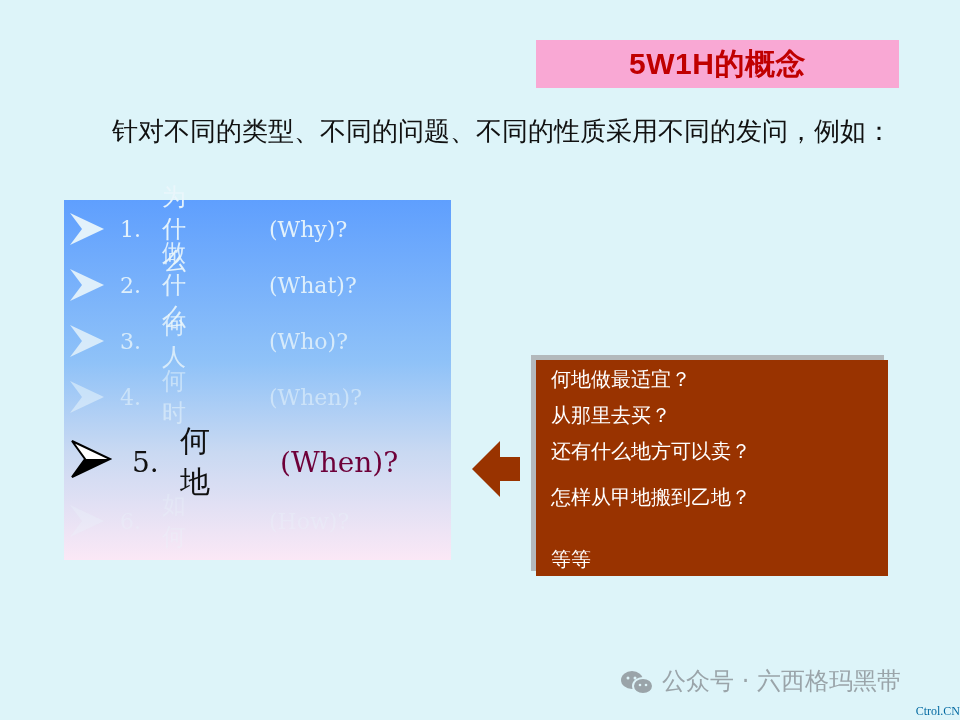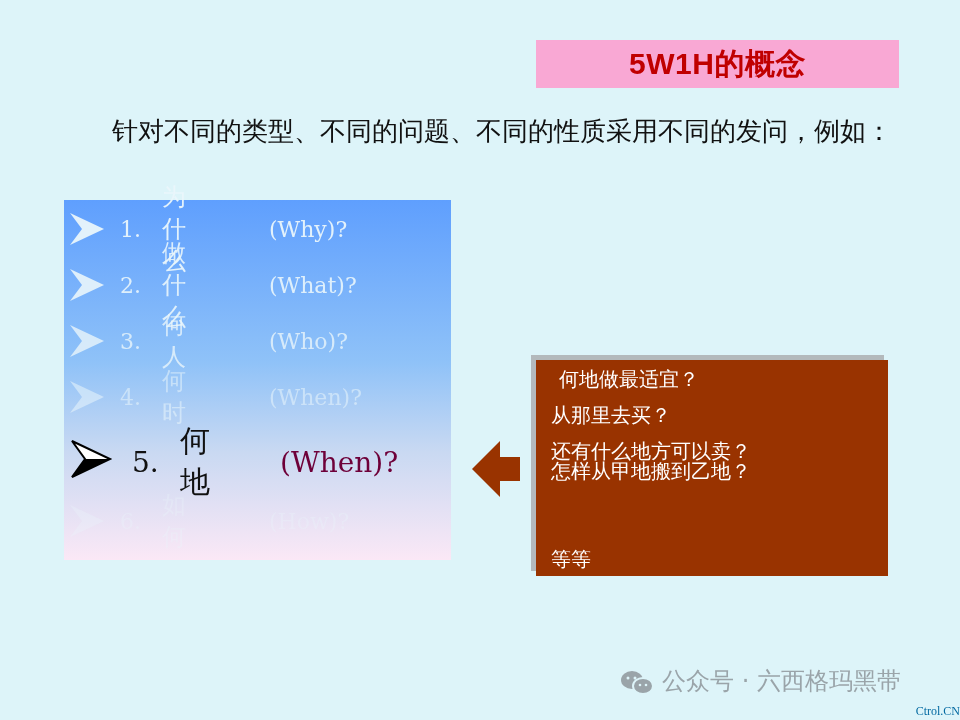--- a/index.html
+++ b/index.html
@@ -132,24 +132,24 @@
     <span class="en">(How)?</span>
   </div>
 </div>
 
 <svg class="left-arrow" viewBox="0 0 48 56">
   <polygon points="0,28 28,0 28,16 48,16 48,40 28,40 28,56" fill="#993300"></polygon>
 </svg>
 
 <div class="detail-shadow"></div>
 <div class="detail-box">
-  <div class="detail-line" style="top:6px;margin-left:8px;">何地做最适宜？</div>
+  <div class="detail-line" style="top:6px;">何地做最适宜？</div>
   <div class="detail-line" style="top:42px;">从那里去买？</div>
   <div class="detail-line" style="top:78px;">还有什么地方可以卖？</div>
-  <div class="detail-line" style="top:98px;">怎样从甲地搬到乙地？</div>
+  <div class="detail-line" style="top:124px;">怎样从甲地搬到乙地？</div>
   <div class="detail-line" style="top:186px;"> 等等</div>
 </div>
 
 <div class="watermark">
   <svg width="34" height="28" viewBox="0 0 34 28">
     <ellipse cx="12" cy="11" rx="11" ry="9" fill="#9aa4a9"></ellipse>
     <ellipse cx="23" cy="17" rx="10" ry="8" fill="#9aa4a9" stroke="#ddf4f9" stroke-width="2"></ellipse>
     <circle cx="8" cy="9" r="1.5" fill="#ddf4f9"></circle>
     <circle cx="15" cy="9" r="1.5" fill="#ddf4f9"></circle>
     <circle cx="20" cy="16" r="1.3" fill="#ddf4f9"></circle>

